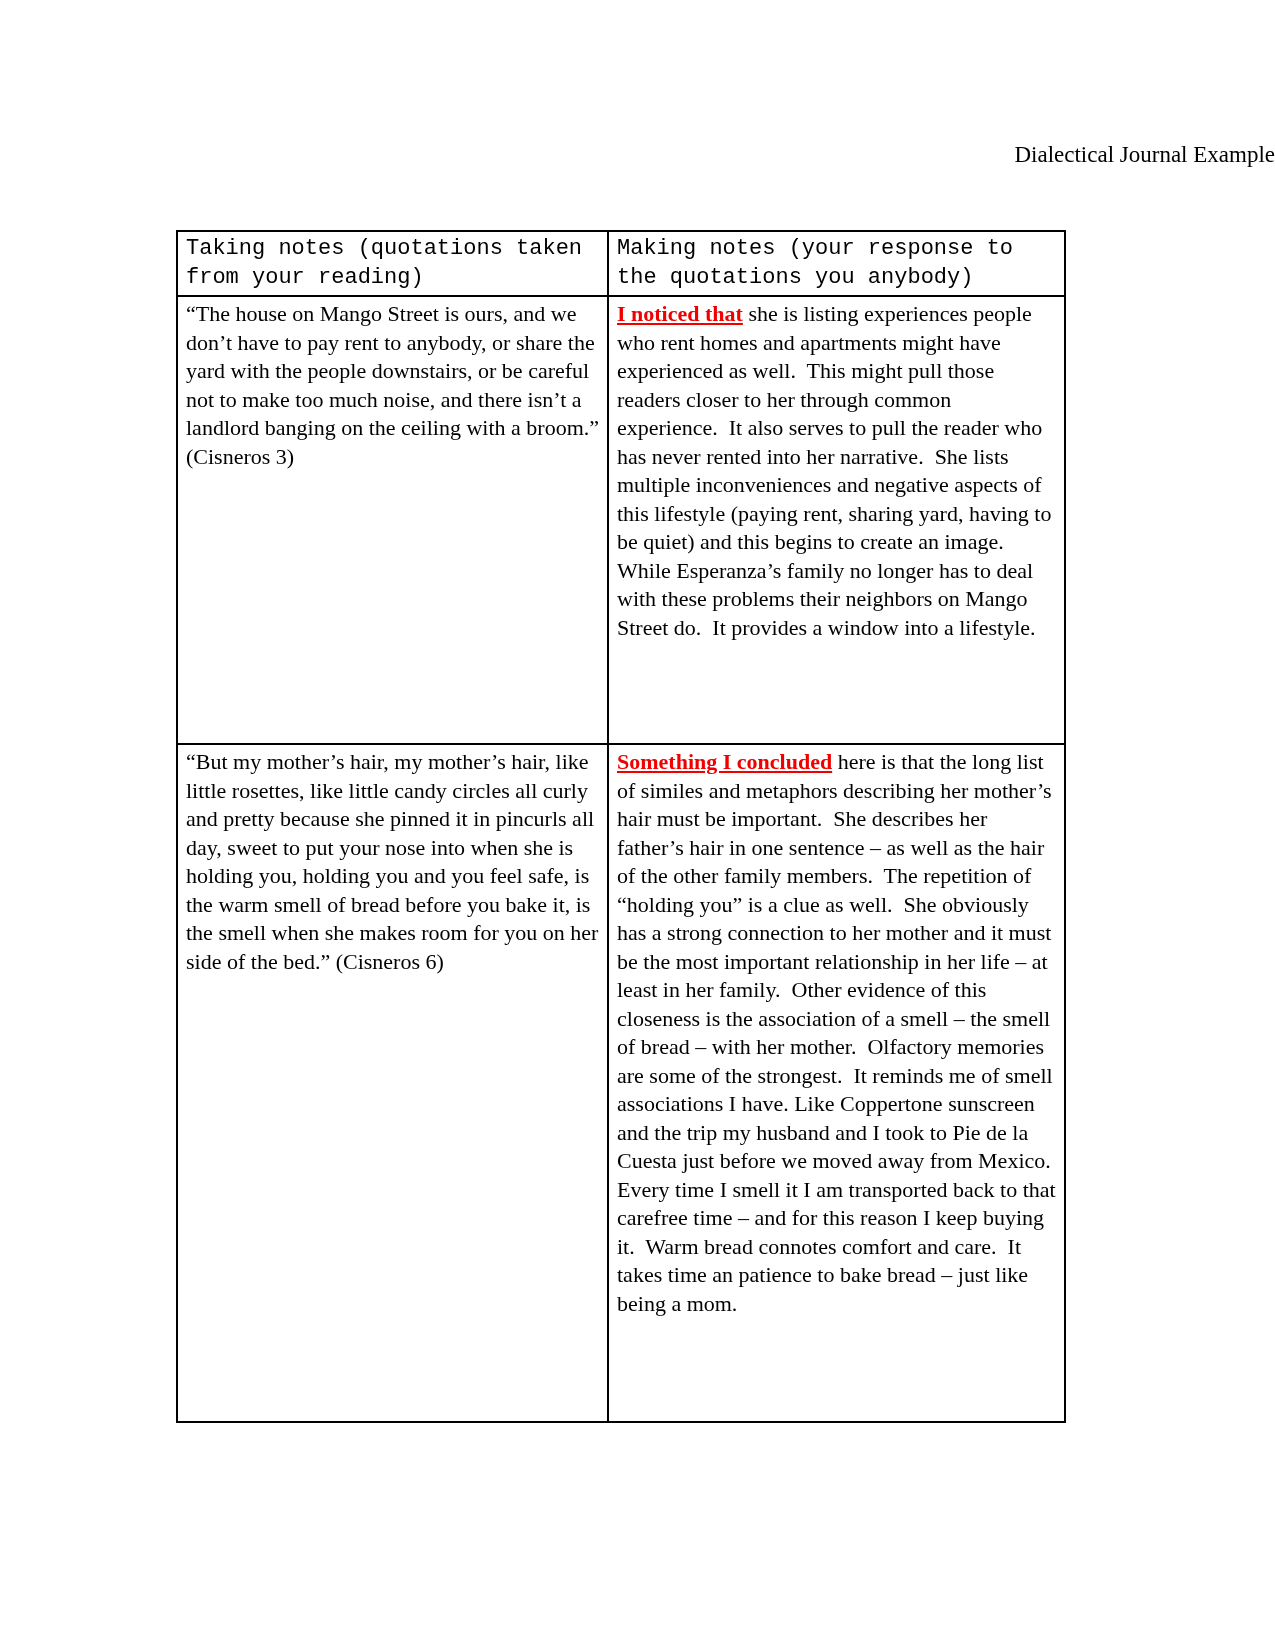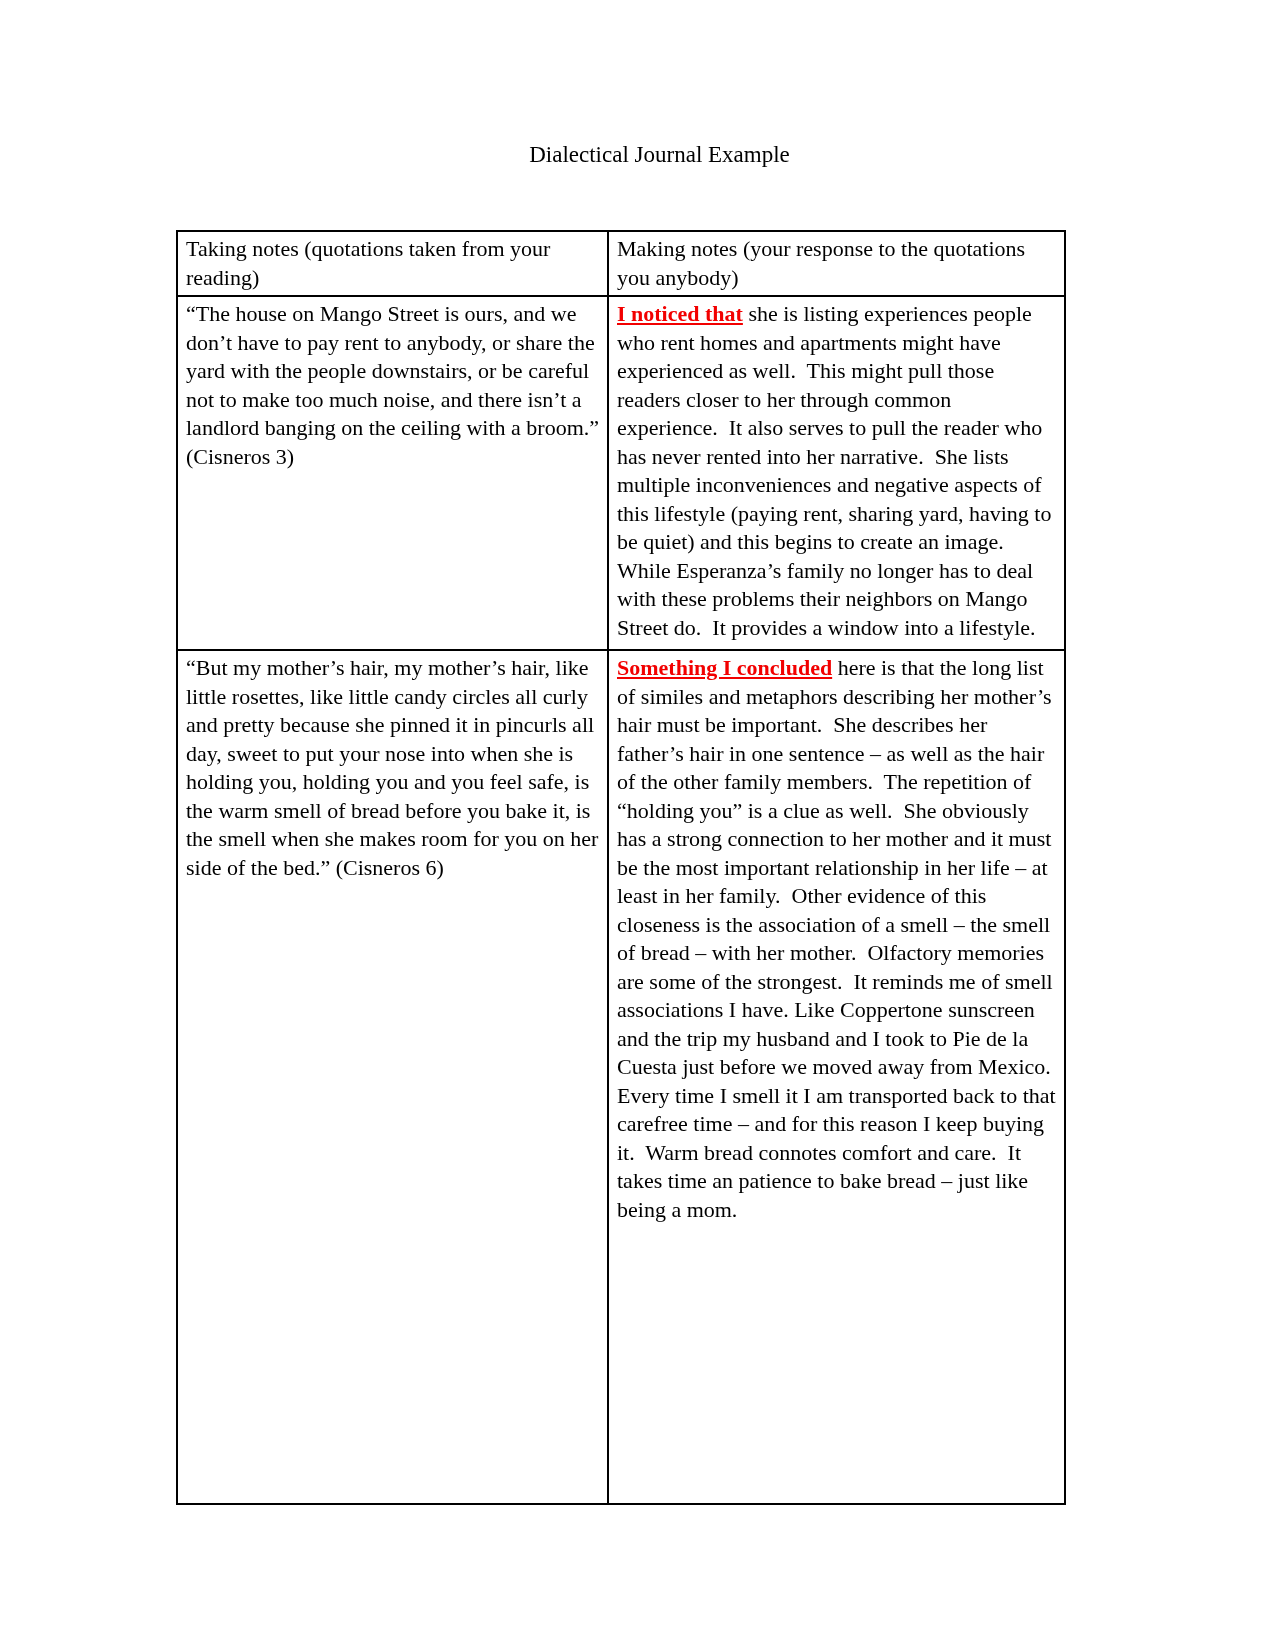--- a/index.html
+++ b/index.html
@@ -10,21 +10,21 @@
     position: relative;
     overflow: hidden;
     font-family: "Liberation Serif", "DejaVu Serif", serif;
     color: #000000;
   }
   .page-title {
     position: absolute;
     top: 141px;
     left: 0;
     width: 1275px;
-    text-align: center;
+    text-align: right;
     font-size: 23px;
     font-weight: normal;
     line-height: 28px;
     padding-left: 44px;
   }
   table.journal {
     position: absolute;
     left: 176px;
     top: 230px;
     width: 888px;
@@ -33,23 +33,23 @@
   }
   table.journal col.col-left  { width: 431px; }
   table.journal col.col-right { width: 457px; }
   table.journal td {
     border: 2px solid #000000;
     vertical-align: top;
     padding: 3px 8px 3px 8px;
     font-size: 22px;
     line-height: 28.5px;
   }
-  tr.header-row { height: 58px; }
-  tr.body-row-1 { height: 354px; }
-  tr.body-row-2 { height: 854px; }
+  tr.header-row { height: 58px; font-family: Liberation Mono, monospace; }
+  tr.body-row-1 { height: 448px; }
+  tr.body-row-2 { height: 678px; }
   .cell-text {
     white-space: pre-wrap;
   }
   .lead {
     font-weight: bold;
     white-space: pre-wrap;
     text-decoration: underline;
     
   }
 </style>

